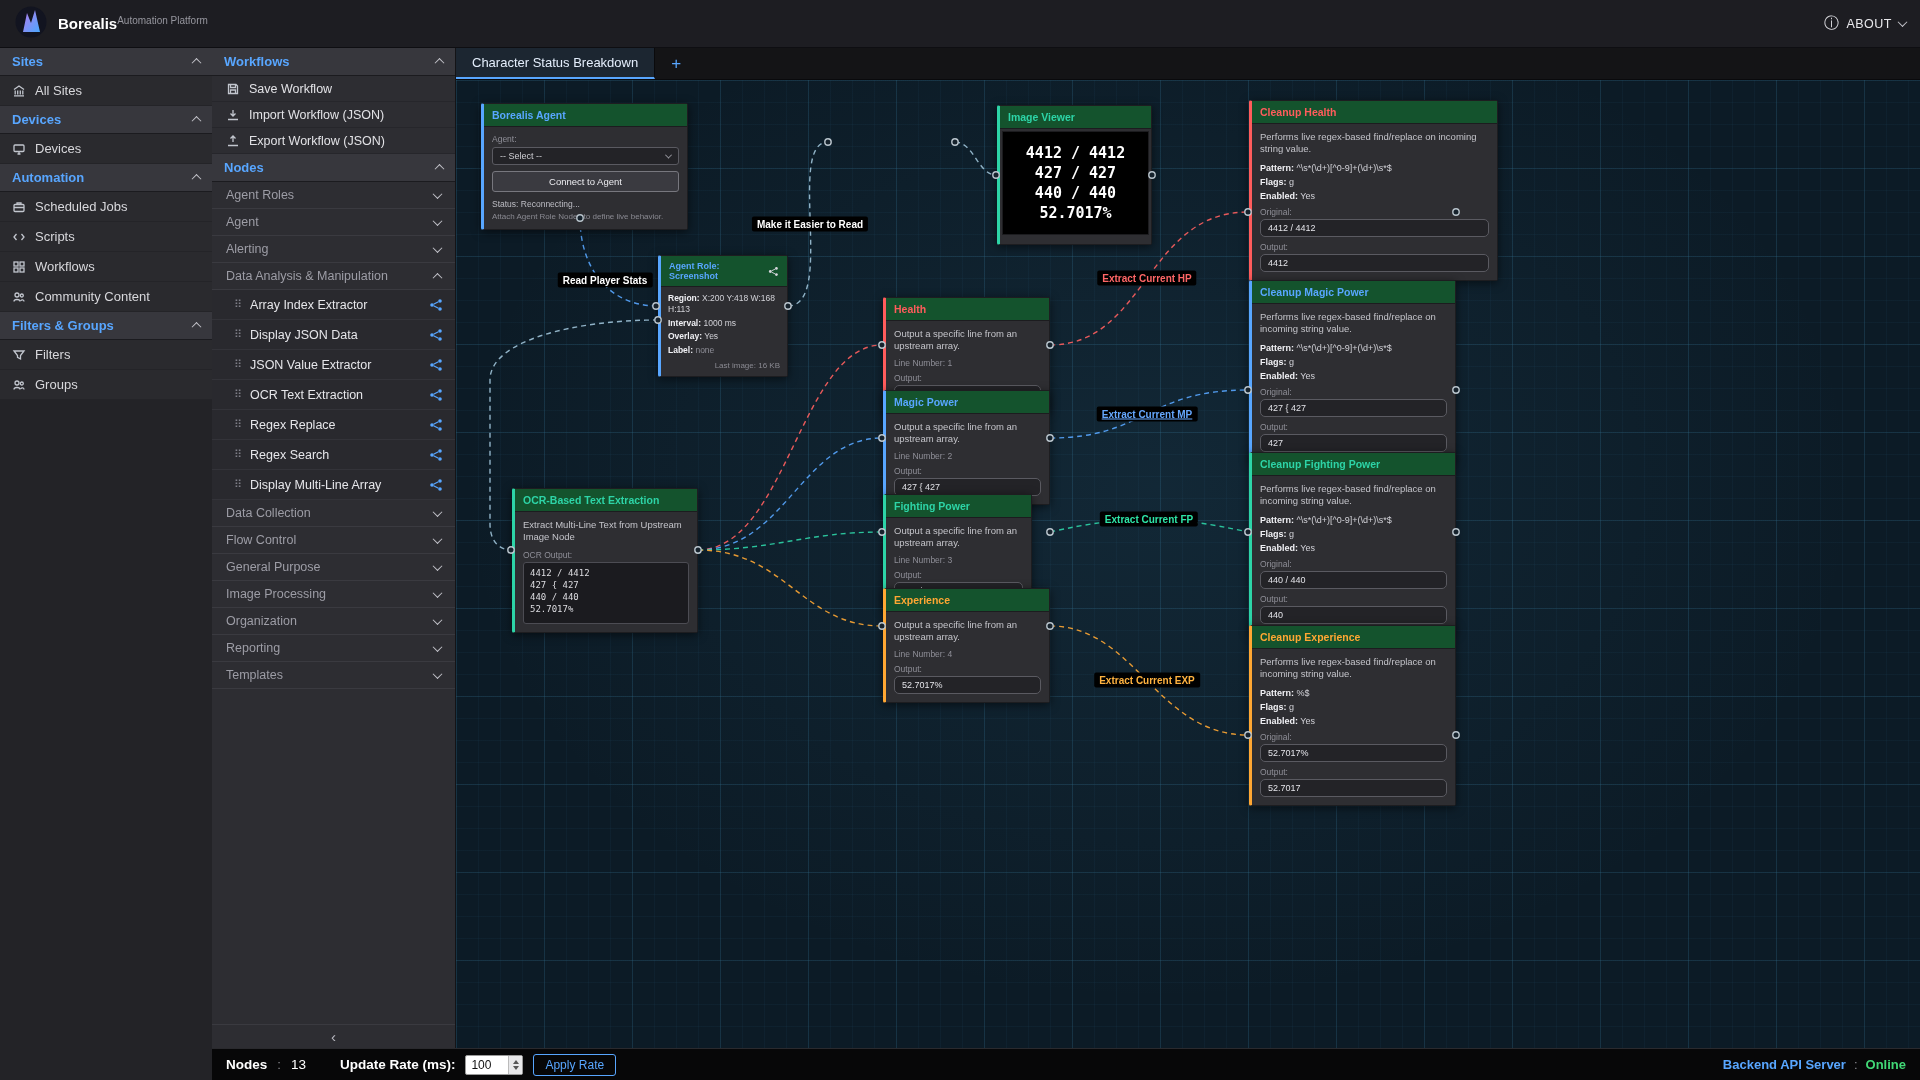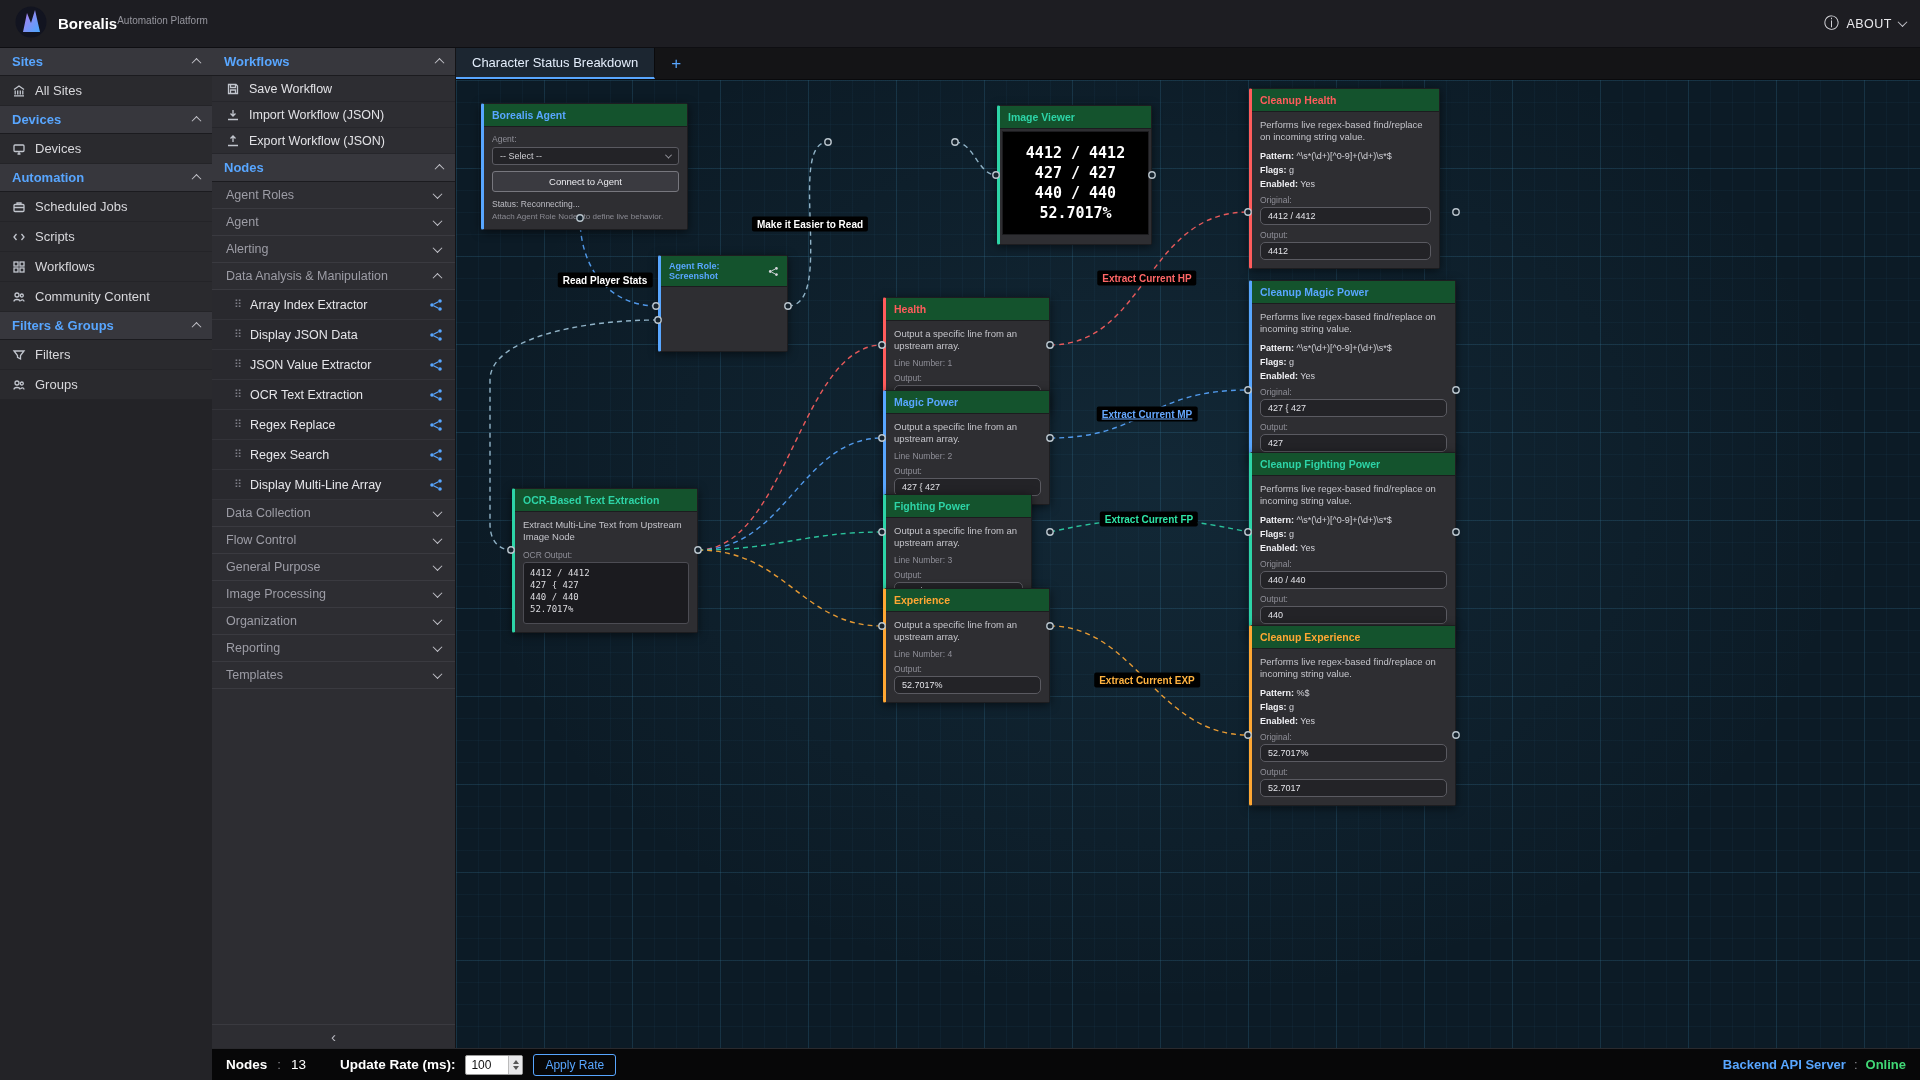--- a/index.html
+++ b/index.html
@@ -454,20 +454,27 @@
           <div class="node" style="left: 202px; top: 175px; width: 130px; min-height: 97px; border-left-color: rgb(88, 166, 255);">
             <div class="node-header">
               <span class="node-title" style="font-size: 9px; color: rgb(88, 166, 255);">Agent Role: Screenshot</span>
               <svg width="11" height="11" viewBox="0 0 14 14">
                   <circle cx="11" cy="3" r="1.8" fill="#d8d8de"></circle>
                   <circle cx="3" cy="7" r="1.8" fill="#d8d8de"></circle>
                   <circle cx="11" cy="11" r="1.8" fill="#d8d8de"></circle>
                   <path d="M4.6 6.2 L9.4 3.8 M4.6 7.8 L9.4 10.2" stroke="#d8d8de" stroke-width="1.2"></path>
                 </svg>
             </div>
+            <div class="node-body" style="padding:6px 7px;">
+              <div class="kv" style="font-size:8.5px;"><b>Region:</b> <span>X:200 Y:418 W:168 H:113</span></div>
+              <div class="kv" style="font-size:8.5px;"><b>Interval:</b> <span>1000 ms</span></div>
+              <div class="kv" style="font-size:8.5px;"><b>Overlay:</b> <span>Yes</span></div>
+              <div class="kv" style="font-size:8.5px;"><b>Label:</b> <span style="color:#8f8f98;">none</span></div>
+              <div class="hint-line" style="margin-top:5px;text-align:right;">Last image: 16 KB</div>
+            </div>
           </div>
 
           <div class="node" style="left: 56px; top: 408px; width: 186px; min-height: 130px; border-left-color: rgb(45, 212, 167);">
             <div class="node-header">
               <span class="node-title" style="color: rgb(45, 212, 167);">OCR-Based Text Extraction</span>
             </div>
             <div class="node-body">
               <p class="desc">Extract Multi-Line Text from Upstream Image Node</p>
               <div class="fld-label">OCR Output:</div>
               <div class="ocr-text">4412 / 4412
@@ -518,21 +525,21 @@
               <span class="node-title" style="color: rgb(255, 167, 51);">Experience</span>
             </div>
             <div class="node-body">
               <p class="desc" style="margin-bottom:3px;">Output a specific line from an upstream array.</p>
               <div class="fld-label"><span>Line Number:</span> <span>4</span></div>
               <div class="fld-label">Output:</div>
               <div class="node-input">52.7017%</div>
             </div>
           </div>
 
-          <div class="node" style="left: 793px; top: 8px; width: 191px; min-height: 165px; border-left-color: rgb(255, 92, 92);">
+          <div class="node" style="left: 793px; top: 20px; width: 249px; min-height: 165px; border-left-color: rgb(255, 92, 92);">
             <div class="node-header">
               <span class="node-title" style="color: rgb(255, 92, 92);">Cleanup Health</span>
             </div>
             <div class="node-body">
               <p class="desc">Performs live regex-based find/replace on incoming string value.</p>
               <div class="kv"><b>Pattern:</b> <span>^\s*(\d+)[^0-9]+(\d+)\s*$</span></div>
               <div class="kv"><b>Flags:</b> <span>g</span></div>
               <div class="kv"><b>Enabled:</b> <span>Yes</span></div>
               <div class="fld-label">Original:</div>
               <div class="node-input">4412 / 4412</div>

